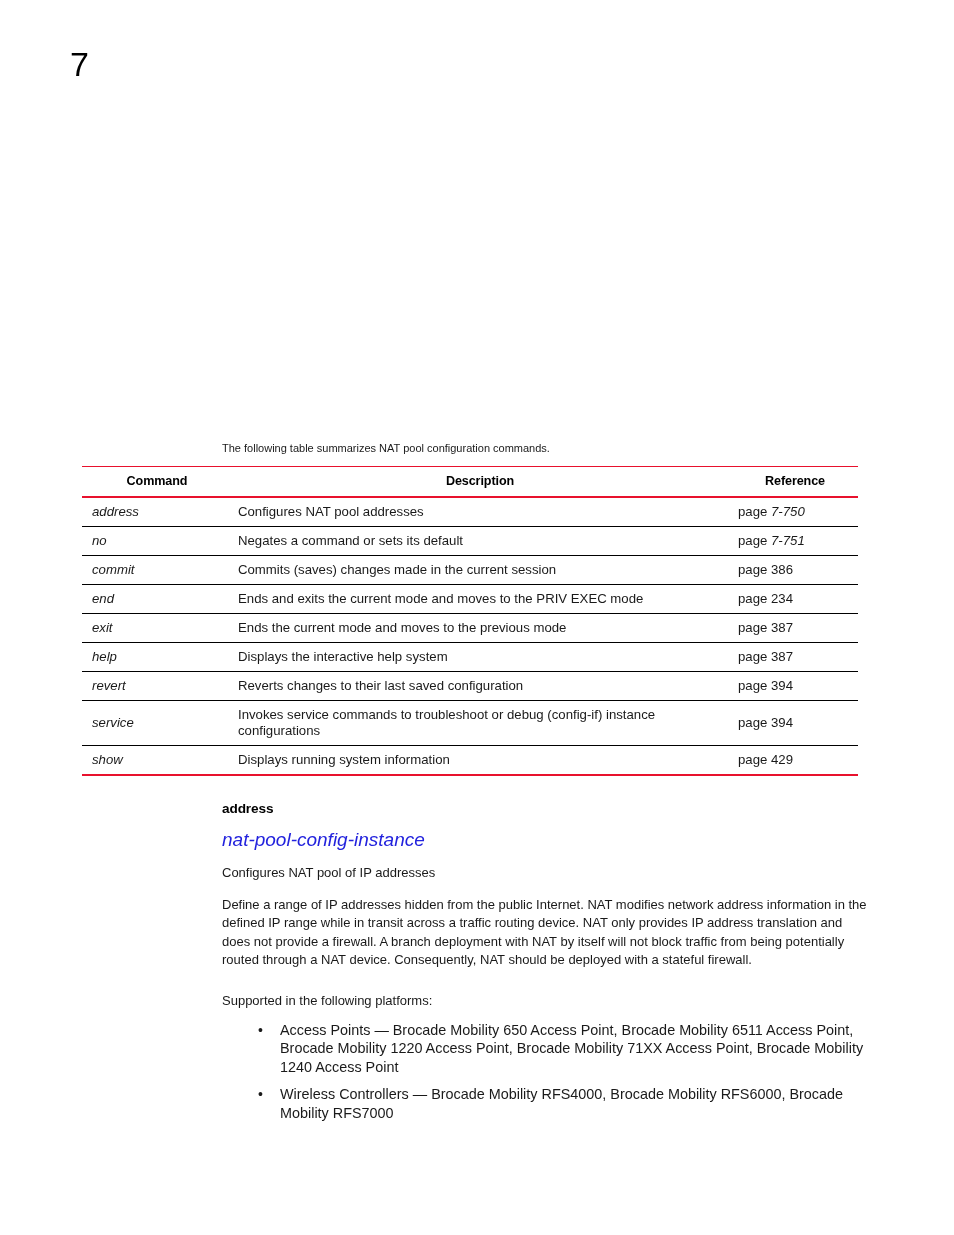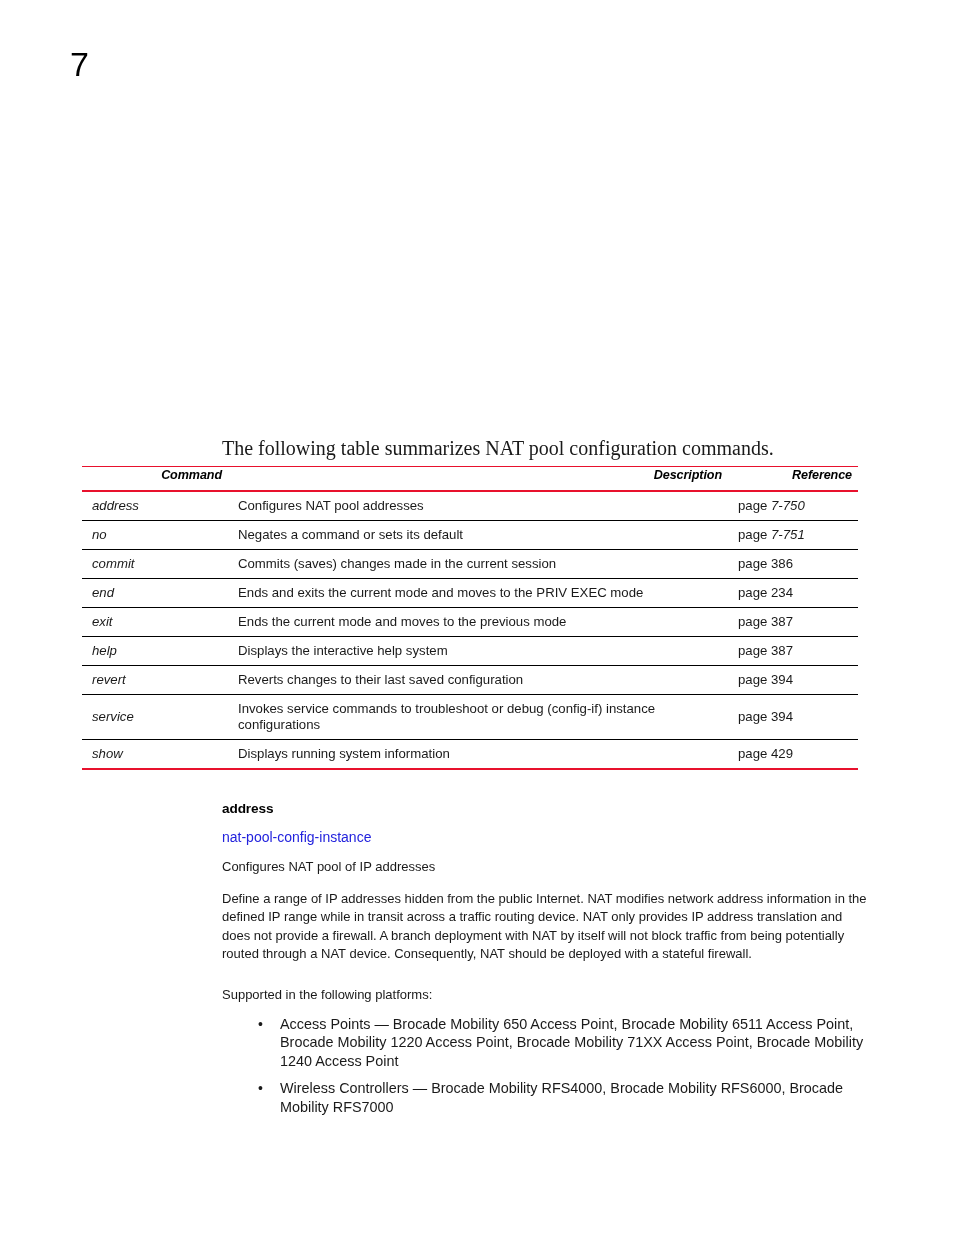--- a/index.html
+++ b/index.html
@@ -37,53 +37,51 @@
 
   
   .body-col {
     position: absolute;
     left: 222px;
     top: 438px;
     width: 645px;
   }
 
   .intro-line {
-    font-size: 20px;
+    font-size: 11px;
     line-height: 20px;
     color: #1a1a1a;
     margin: 0 0 0 0;
-    font-family: Liberation Serif, serif;
   }
 
   
   .cmd-table-wrap {
     position: absolute;
     left: 82px;
     top: 466px;
     width: 776px;
   }
   table.cmd-table {
     width: 776px;
     border-collapse: collapse;
     table-layout: fixed;
   }
   table.cmd-table col.c-cmd  { width: 146px; }
   table.cmd-table col.c-desc { width: 500px; }
   table.cmd-table col.c-ref  { width: 130px; }
 
   table.cmd-table thead th {
-    text-align: right;
+    text-align: center;
     font-size: 12.6px;
     font-weight: bold;
     color: #000000;
-    padding: 1px 6px 8px 10px;
+    padding: 7px 6px 8px 10px;
     border-top: 1.6px solid #e8112d;
     border-bottom: 2.4px solid #e8112d;
     letter-spacing: -0.1px;
-    font-style: italic;
   }
   table.cmd-table tbody td {
     font-size: 13.2px;
     color: #1a1a1a;
     padding: 6px 6px 6px 10px;
     border-bottom: 1.1px solid #000000;
     vertical-align: middle;
     line-height: 16px;
   }
   table.cmd-table tbody tr:last-child td {
@@ -110,21 +108,22 @@
   }
   .detail h3.cmd-heading {
     margin: 0;
     font-size: 13.6px;
     font-weight: bold;
     color: #000000;
     letter-spacing: -0.1px;
   }
   .detail .mode-line {
     margin: 13px 0 0 0;
-    font-size: 14px;
+    font-size: 19px;
+    font-style: italic;
     color: #2222dd;
   }
   .detail p.para {
     margin: 13px 0 0 0;
     font-size: 13px;
     line-height: 18.6px;
     color: #1a1a1a;
   }
   .detail p.para.tight {
     margin-top: 22px;

